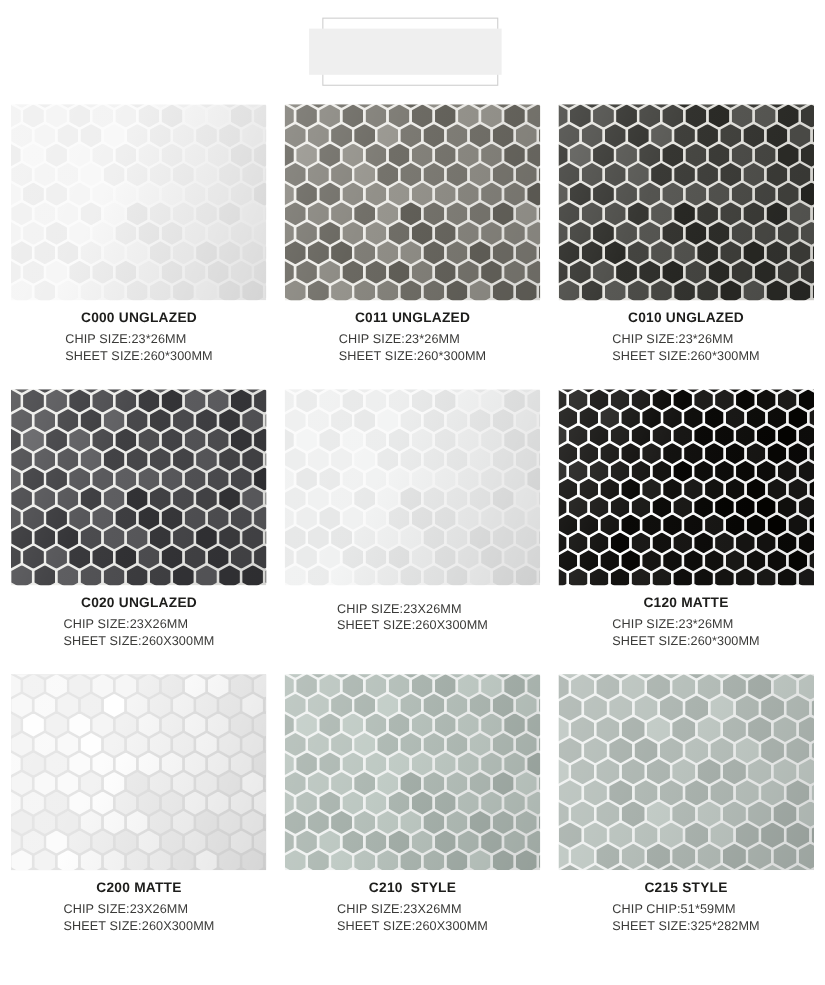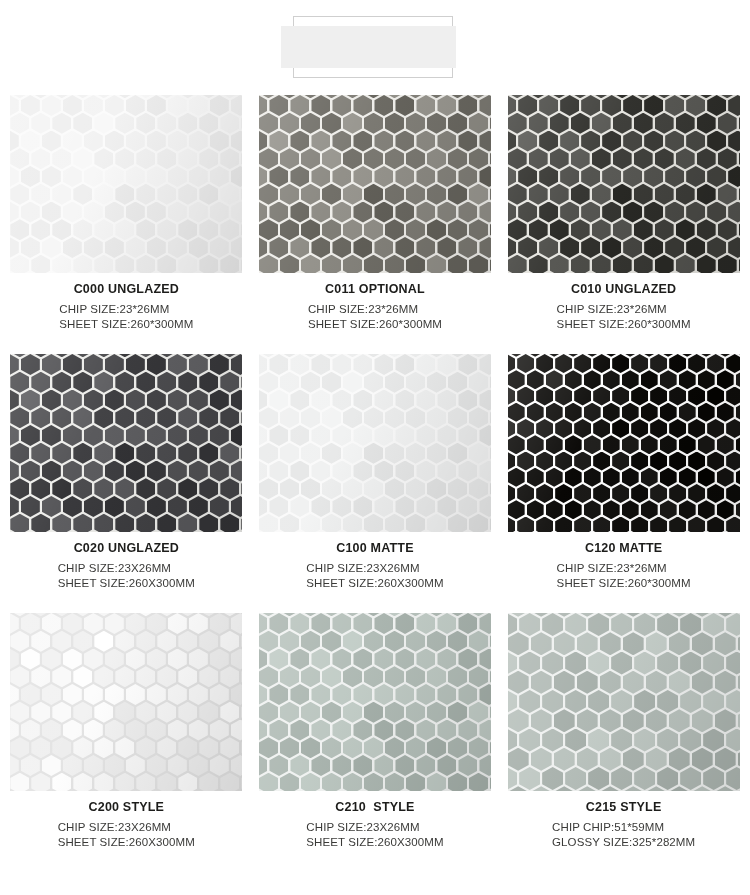--- a/index.html
+++ b/index.html
@@ -429,21 +429,21 @@
           <div class="hex" style="width: 19px; height: 21px; left: 94.5px; top: 177.5px; background: rgb(147, 145, 138);"></div>
           <div class="hex" style="width: 19px; height: 21px; left: 115.5px; top: 177.5px; background: rgb(126, 124, 117);"></div>
           <div class="hex" style="width: 19px; height: 21px; left: 136.5px; top: 177.5px; background: rgb(120, 118, 111);"></div>
           <div class="hex" style="width: 19px; height: 21px; left: 157.5px; top: 177.5px; background: rgb(103, 101, 94);"></div>
           <div class="hex" style="width: 19px; height: 21px; left: 178.5px; top: 177.5px; background: rgb(146, 144, 137);"></div>
           <div class="hex" style="width: 19px; height: 21px; left: 199.5px; top: 177.5px; background: rgb(133, 131, 124);"></div>
           <div class="hex" style="width: 19px; height: 21px; left: 220.5px; top: 177.5px; background: rgb(124, 122, 115);"></div>
         </div>
         <div class="sheen" style="background: linear-gradient(115deg, rgba(255, 255, 255, 0.16) 0%, rgba(255, 255, 255, 0.02) 38%, rgba(0, 0, 0, 0.05) 72%, rgba(0, 0, 0, 0.1) 100%);"></div>
       </div>
-      <div class="caption"><div class="title">C011 OPTIONAL</div><div class="spec"><div>CHIP SIZE:23*26MM</div><div>SHEET SIZE:260*300MM</div></div></div>
+      <div class="caption"><div class="title">C011 UNGLAZED</div><div class="spec"><div>CHIP SIZE:23*26MM</div><div>SHEET SIZE:260*300MM</div></div></div>
       <div class="row-gap-sm"></div>
     </div>
     <div class="card">
       <div class="swatch" style="background: rgb(230, 229, 224);">
         <div class="hexfield">
           <div class="hex" style="width: 19px; height: 21px; left: 0px; top: -17.75px; background: rgb(66, 66, 62);"></div>
           <div class="hex" style="width: 19px; height: 21px; left: 21px; top: -17.75px; background: rgb(43, 43, 39);"></div>
           <div class="hex" style="width: 19px; height: 21px; left: 42px; top: -17.75px; background: rgb(50, 50, 46);"></div>
           <div class="hex" style="width: 19px; height: 21px; left: 63px; top: -17.75px; background: rgb(60, 60, 56);"></div>
           <div class="hex" style="width: 19px; height: 21px; left: 84px; top: -17.75px; background: rgb(63, 63, 59);"></div>
@@ -888,21 +888,21 @@
           <div class="hex" style="width: 19px; height: 21px; left: 94.5px; top: 177.5px; background: rgb(242, 243, 243);"></div>
           <div class="hex" style="width: 19px; height: 21px; left: 115.5px; top: 177.5px; background: rgb(236, 237, 237);"></div>
           <div class="hex" style="width: 19px; height: 21px; left: 136.5px; top: 177.5px; background: rgb(235, 236, 236);"></div>
           <div class="hex" style="width: 19px; height: 21px; left: 157.5px; top: 177.5px; background: rgb(230, 231, 231);"></div>
           <div class="hex" style="width: 19px; height: 21px; left: 178.5px; top: 177.5px; background: rgb(242, 243, 243);"></div>
           <div class="hex" style="width: 19px; height: 21px; left: 199.5px; top: 177.5px; background: rgb(238, 239, 239);"></div>
           <div class="hex" style="width: 19px; height: 21px; left: 220.5px; top: 177.5px; background: rgb(236, 237, 237);"></div>
         </div>
         <div class="sheen" style="background: linear-gradient(115deg, rgba(255, 255, 255, 0.16) 0%, rgba(255, 255, 255, 0.02) 38%, rgba(0, 0, 0, 0.05) 72%, rgba(0, 0, 0, 0.1) 100%);"></div>
       </div>
-      <div class="caption"><div class="title">C100 MATTE</div><div class="spec"><div>CHIP SIZE:23X26MM</div><div>SHEET SIZE:260X300MM</div></div></div>
+      <div class="caption"><div class="spec"><div>CHIP SIZE:23X26MM</div><div>SHEET SIZE:260X300MM</div></div></div>
       <div class="row-gap-sm"></div>
     </div>
     <div class="card">
       <div class="swatch" style="background: rgb(255, 255, 255);">
         <div class="hexfield">
           <div class="hex" style="width: 17px; height: 19px; left: 0px; top: -16.25px; background: rgb(18, 17, 15);"></div>
           <div class="hex" style="width: 17px; height: 19px; left: 19px; top: -16.25px; background: rgb(6, 5, 3);"></div>
           <div class="hex" style="width: 17px; height: 19px; left: 38px; top: -16.25px; background: rgb(9, 8, 6);"></div>
           <div class="hex" style="width: 17px; height: 19px; left: 57px; top: -16.25px; background: rgb(15, 14, 12);"></div>
           <div class="hex" style="width: 17px; height: 19px; left: 76px; top: -16.25px; background: rgb(16, 15, 13);"></div>
@@ -1206,21 +1206,21 @@
           <div class="hex" style="width: 19px; height: 21px; left: 94.5px; top: 177.5px; background: rgb(253, 253, 253);"></div>
           <div class="hex" style="width: 19px; height: 21px; left: 115.5px; top: 177.5px; background: rgb(247, 247, 247);"></div>
           <div class="hex" style="width: 19px; height: 21px; left: 136.5px; top: 177.5px; background: rgb(245, 245, 245);"></div>
           <div class="hex" style="width: 19px; height: 21px; left: 157.5px; top: 177.5px; background: rgb(239, 239, 239);"></div>
           <div class="hex" style="width: 19px; height: 21px; left: 178.5px; top: 177.5px; background: rgb(253, 253, 253);"></div>
           <div class="hex" style="width: 19px; height: 21px; left: 199.5px; top: 177.5px; background: rgb(249, 249, 249);"></div>
           <div class="hex" style="width: 19px; height: 21px; left: 220.5px; top: 177.5px; background: rgb(246, 246, 246);"></div>
         </div>
         <div class="sheen" style="background: linear-gradient(115deg, rgba(255, 255, 255, 0.16) 0%, rgba(255, 255, 255, 0.02) 38%, rgba(0, 0, 0, 0.05) 72%, rgba(0, 0, 0, 0.1) 100%);"></div>
       </div>
-      <div class="caption"><div class="title">C200 STYLE</div><div class="spec"><div>CHIP SIZE:23X26MM</div><div>SHEET SIZE:260X300MM</div></div></div>
+      <div class="caption"><div class="title">C200 MATTE</div><div class="spec"><div>CHIP SIZE:23X26MM</div><div>SHEET SIZE:260X300MM</div></div></div>
       <div class="row-gap-sm"></div>
     </div>
     <div class="card">
       <div class="swatch" style="background: rgb(240, 242, 241);">
         <div class="hexfield">
           <div class="hex" style="width: 19px; height: 21px; left: 0px; top: -17.75px; background: rgb(181, 192, 186);"></div>
           <div class="hex" style="width: 19px; height: 21px; left: 21px; top: -17.75px; background: rgb(167, 178, 172);"></div>
           <div class="hex" style="width: 19px; height: 21px; left: 42px; top: -17.75px; background: rgb(171, 182, 176);"></div>
           <div class="hex" style="width: 19px; height: 21px; left: 63px; top: -17.75px; background: rgb(177, 188, 182);"></div>
           <div class="hex" style="width: 19px; height: 21px; left: 84px; top: -17.75px; background: rgb(179, 190, 184);"></div>
@@ -1489,16 +1489,16 @@
           <div class="hex" style="width: 21px; height: 23px; left: 92px; top: 173.25px; background: rgb(168, 177, 172);"></div>
           <div class="hex" style="width: 21px; height: 23px; left: 115px; top: 173.25px; background: rgb(179, 188, 183);"></div>
           <div class="hex" style="width: 21px; height: 23px; left: 138px; top: 173.25px; background: rgb(177, 186, 181);"></div>
           <div class="hex" style="width: 21px; height: 23px; left: 161px; top: 173.25px; background: rgb(165, 174, 169);"></div>
           <div class="hex" style="width: 21px; height: 23px; left: 184px; top: 173.25px; background: rgb(188, 197, 192);"></div>
           <div class="hex" style="width: 21px; height: 23px; left: 207px; top: 173.25px; background: rgb(179, 188, 183);"></div>
           <div class="hex" style="width: 21px; height: 23px; left: 230px; top: 173.25px; background: rgb(187, 196, 191);"></div>
         </div>
         <div class="sheen" style="background: linear-gradient(115deg, rgba(255, 255, 255, 0.16) 0%, rgba(255, 255, 255, 0.02) 38%, rgba(0, 0, 0, 0.05) 72%, rgba(0, 0, 0, 0.1) 100%);"></div>
       </div>
-      <div class="caption"><div class="title">C215 STYLE</div><div class="spec"><div>CHIP CHIP:51*59MM</div><div>GLOSSY SIZE:325*282MM</div></div></div>
+      <div class="caption"><div class="title">C215 STYLE</div><div class="spec"><div>CHIP CHIP:51*59MM</div><div>SHEET SIZE:325*282MM</div></div></div>
       <div class="row-gap-sm"></div>
     </div>
   </div>
 
 </body></html>

